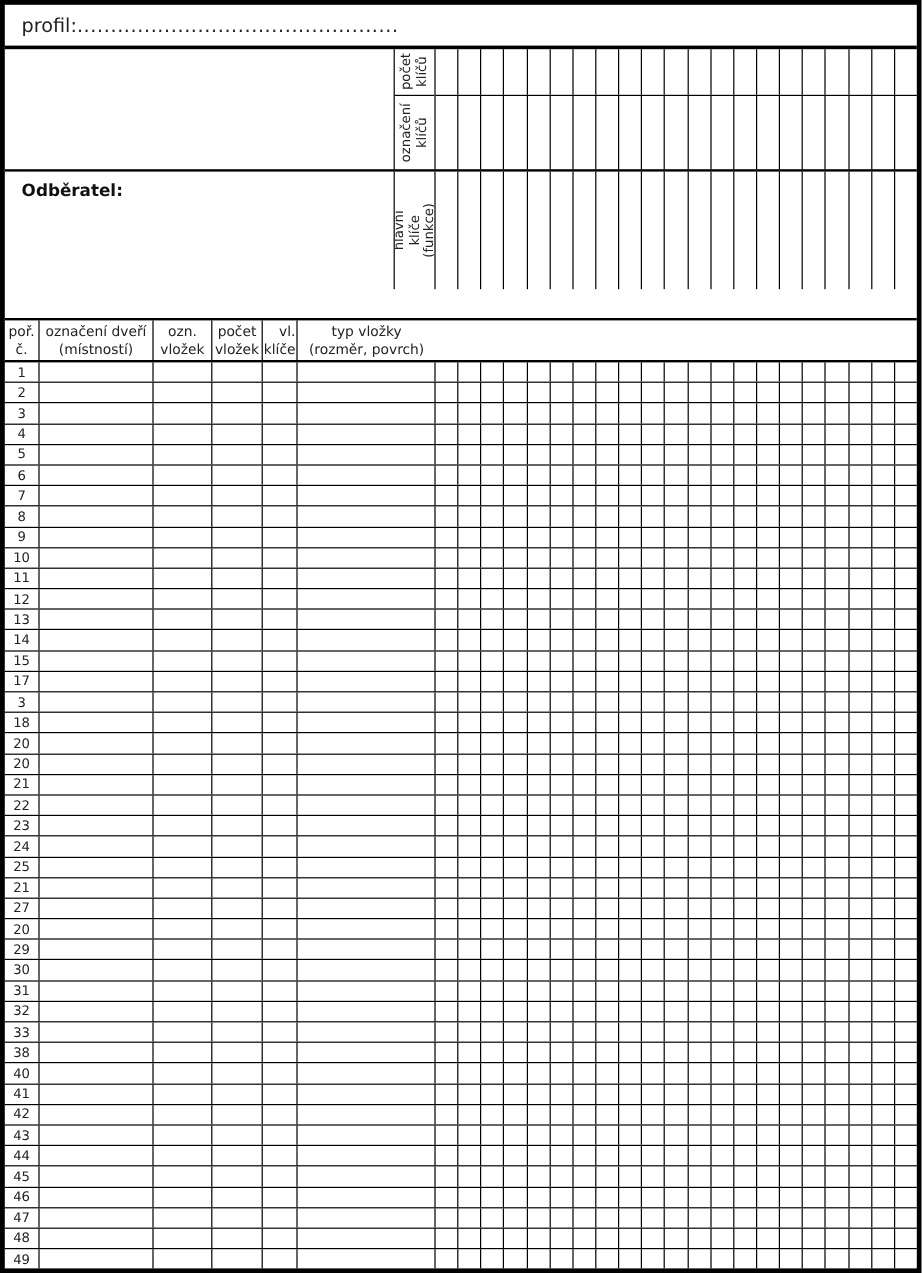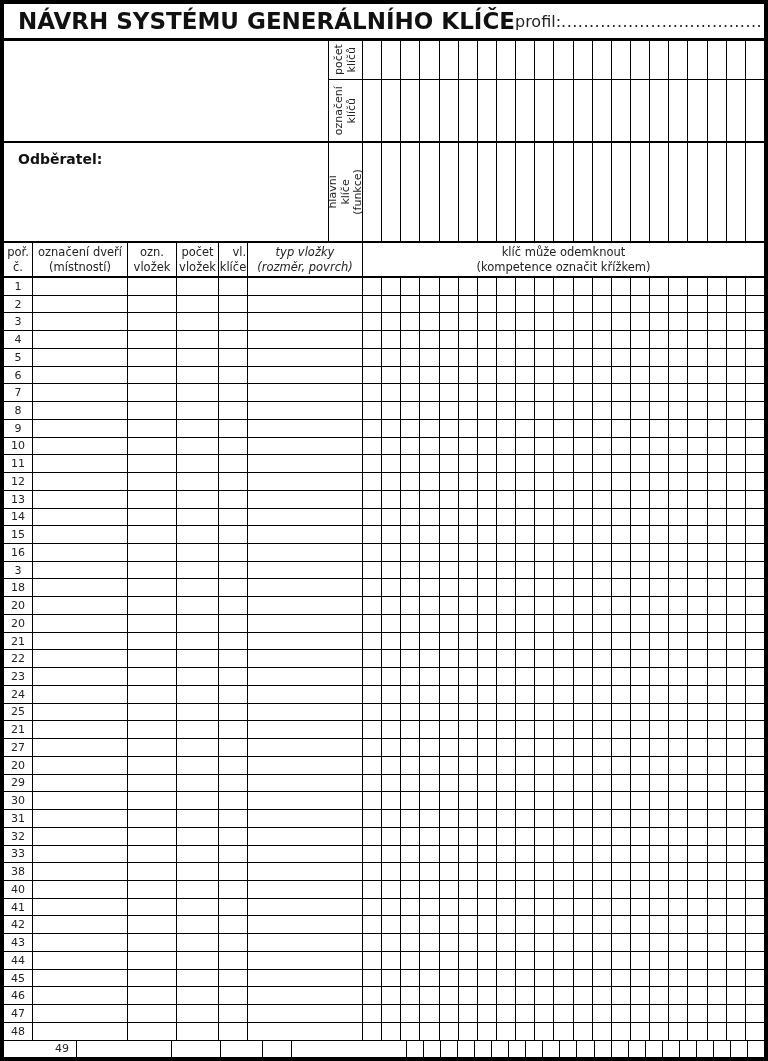--- a/index.html
+++ b/index.html
@@ -45,54 +45,53 @@
   .kcell + .kcell { border-left:1px solid #000; }
   
   .cust-box {
     width:325px; border-right:1px solid #000;
     display:flex; flex-direction:column; justify-content:space-between;
     padding:8px 14px 14px 14px;
   }
   .cust-label { font-size:14px; font-weight:bold; }
   .plan-label { font-size:14px; }
   
-  .thead { height:37px; border-bottom:2px solid #000; border-top:2px solid #000; display:flex; }
+  .thead { height:37px; border-bottom:2px solid #000; border-top:2px solid #000; display:flex;margin-top:24px; }
   .hc {
     border-right:1px solid #000;
     display:flex; align-items:center; justify-content:center;
     text-align:center; font-size:11.5px; line-height:1.3;
     white-space:pre-line; color:#222;
   }
   .hc:last-child { border-right:none; }
   
   .c-num  { width:29px; }
   .c-door { width:95px; }
   .c-ozn  { width:49px; }
   .c-poc  { width:42px; }
   .c-vl   { width:29px;text-align:right; }
-  .c-typ  { width:115px;font-style:italic; }
+  .c-typ  { width:115px; }
   .c-keys { flex:1; }
   
   .tbody { flex:1; display:flex; flex-direction:column; }
   .trow { flex:1; display:flex; border-bottom:1px solid #000; }
-  .trow:last-child { border-bottom:none;padding-left:44px; }
+  .trow:last-child { border-bottom:none; }
   .c { border-right:1px solid #000; }
   .cell-num {
     width:29px; display:flex; align-items:center; justify-content:center;
     font-size:11px; color:#222;
   }
   .kgrid { flex:1; display:flex; }
 </style>
 </head>
 <body>
 
 <div class="page">
 
   <div class="title-band">
-    <div class="page-title">NÁVRH SYSTÉMU GENERÁLNÍHO KLÍČE</div>
     <div class="profil-wrap">
       <span>profil:</span>
         <span class="profil-dots">................................................</span>
     </div>
   </div>
 
   <div class="section sec-a">
     <div class="blank-left"></div>
     <div class="label-col">
       <div class="vcell vcell-1">
@@ -197,22 +196,20 @@
     <div class="hc c-door">označení dveří
 (místností)</div>
     <div class="hc c-ozn">ozn.
 vložek</div>
     <div class="hc c-poc">počet
 vložek</div>
     <div class="hc c-vl">vl.
 klíče</div>
     <div class="hc c-typ">typ vložky
 (rozměr, povrch)</div>
-    <div class="hc c-keys">klíč může odemknout
-(kompetence označit křížkem)</div>
   </div>
 
   <div class="tbody" id="table-body">
       <div class="trow">
         <div class="c cell-num">1</div>
         <div class="c c-door"></div>
         <div class="c c-ozn"></div>
         <div class="c c-poc"></div>
         <div class="c c-vl"></div>
         <div class="c c-typ"></div>
@@ -668,21 +665,21 @@
           <div class="kcell"></div>
           <div class="kcell"></div>
           <div class="kcell"></div>
           <div class="kcell"></div>
           <div class="kcell"></div>
           <div class="kcell"></div>
           <div class="kcell"></div>
         </div>
       </div>
       <div class="trow">
-        <div class="c cell-num">16</div>
+        <div class="c cell-num">17</div>
         <div class="c c-door"></div>
         <div class="c c-ozn"></div>
         <div class="c c-poc"></div>
         <div class="c c-vl"></div>
         <div class="c c-typ"></div>
         <div class="kgrid">
           <div class="kcell"></div>
           <div class="kcell"></div>
           <div class="kcell"></div>
           <div class="kcell"></div>

